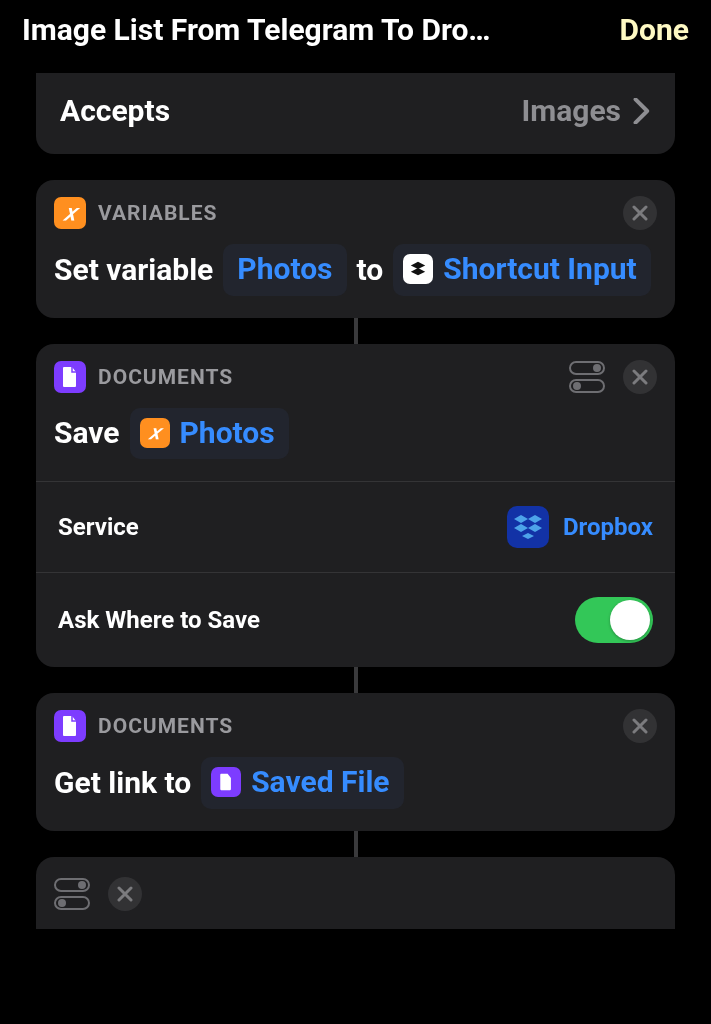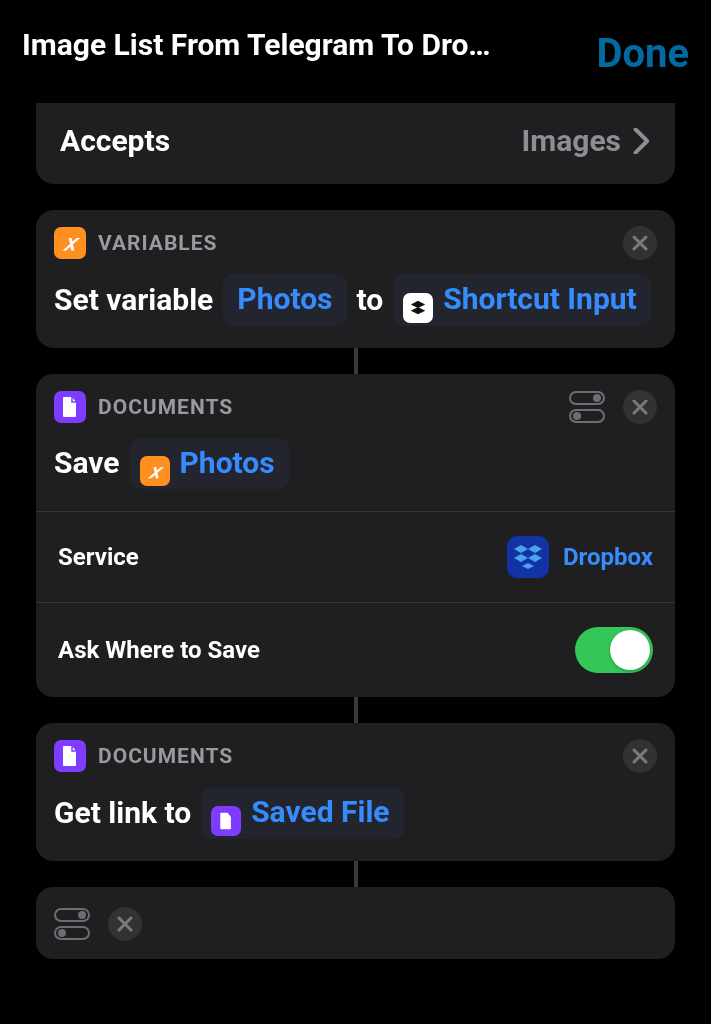--- a/index.html
+++ b/index.html
@@ -22,25 +22,24 @@
   .header-title {
     font-size: 30px;
     font-weight: 700;
     color: #fff;
     white-space: nowrap;
     overflow: hidden;
     text-overflow: ellipsis;
     max-width: 560px;
   }
   .header-done {
-    font-size: 40px;
-    font-weight: 700;
-    color: #0369a1;
+    font-size: 30px;
+    font-weight: 700;
+    color: #fef9c3;
     cursor: pointer;
-    margin-top: 18px;
   }
   .content {
     padding: 8px 36px;
   }
   .card {
     background: #1f1f21;
     border-radius: 18px;
     margin-bottom: 26px;
     padding: 0;
     overflow: hidden;
@@ -124,21 +123,21 @@
     line-height: 1.55;
     display: flex;
     flex-wrap: wrap;
     align-items: center;
     gap: 10px 10px;
   }
   .card-body .txt { white-space: nowrap; }
 
   .token {
     display: inline-flex;
-    align-items: flex-end;
+    align-items: center;
     gap: 10px;
     background: #22252e;
     border-radius: 10px;
     padding: 2px 14px 3px 10px;
     color: #368cff;
     font-weight: 700;
     font-size: 30px;
   }
   .token.noicon { padding-left: 14px; }
   .token .mini-icon {
@@ -231,21 +230,21 @@
   .chevron { width: 18px; height: 26px; }
 
   .connector {
     width: 4px;
     height: 26px;
     background: #3a3a3c;
     margin: -26px auto 0 auto;
     position: relative;
     z-index: 0;
   }
-  .connector + .card { margin-top: 0; border-radius: 17px; }
+  .connector + .card { margin-top: 0; }
 
   .scripting-card { padding-bottom: 8px; }
   .scripting-card .card-head { padding: 20px 18px 10px 18px; }
 
   
   .glyph-x { font-style: italic; font-family: Georgia, serif; font-weight: 700; font-size: 22px; color: #fff; }
   .doc-svg { width: 20px; height: 22px; }
   .gear-svg { width: 24px; height: 24px; }
   .layers-svg { width: 18px; height: 18px; }
 </style>

